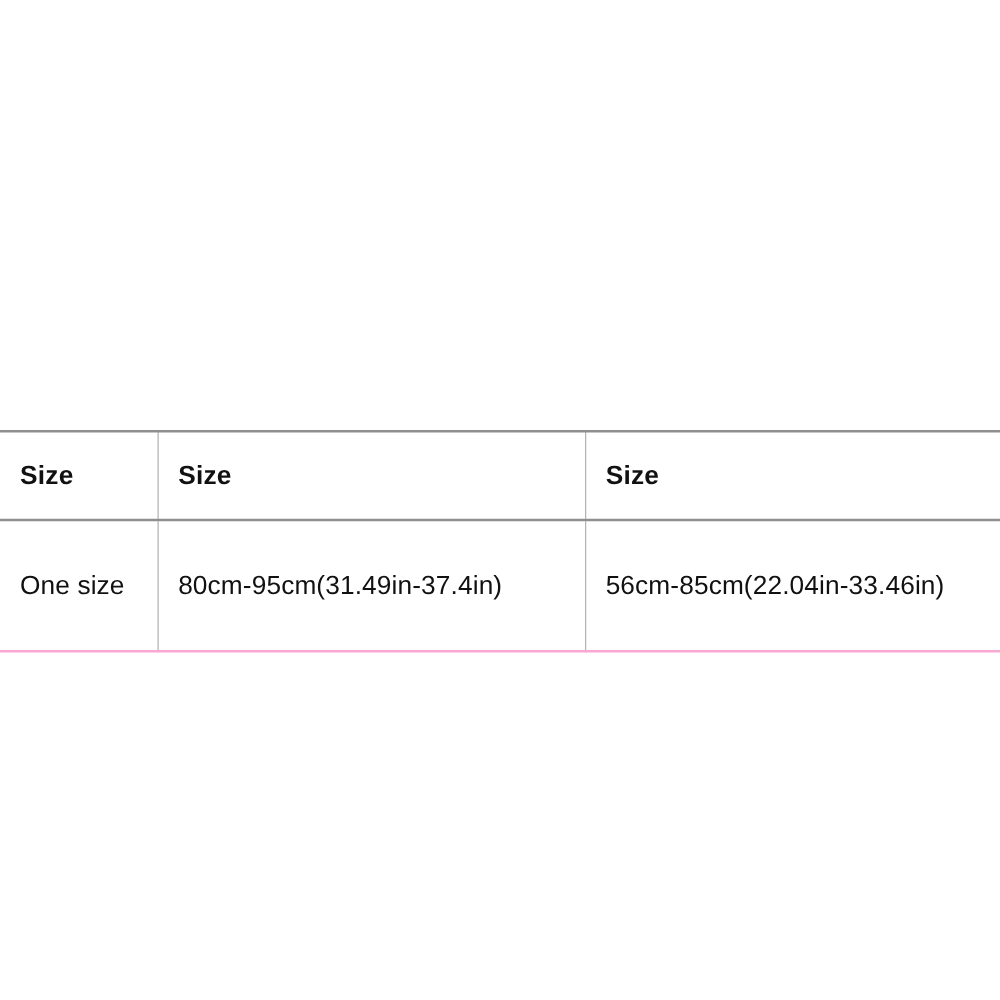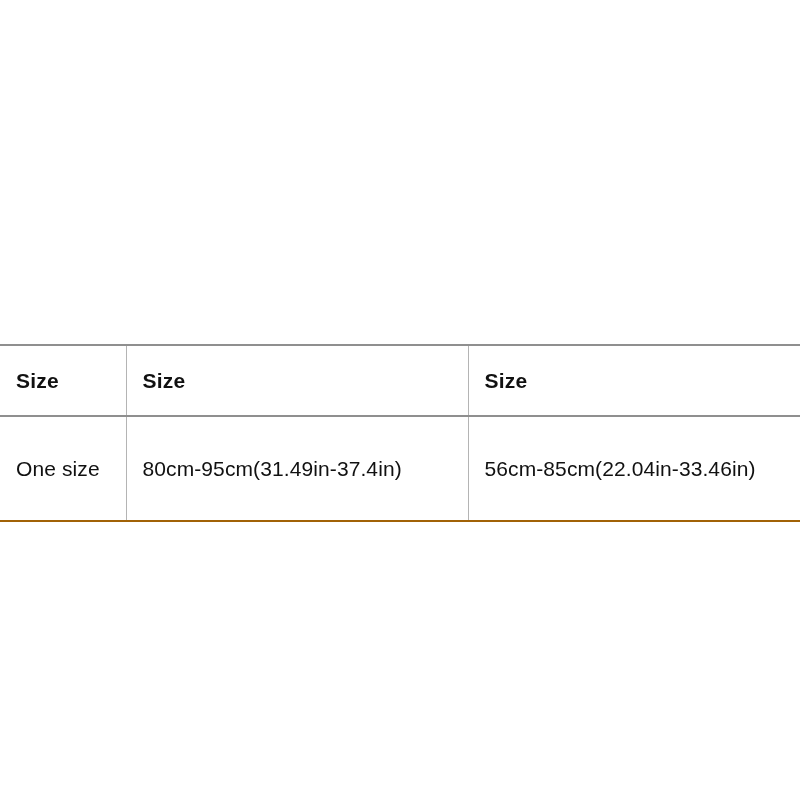--- a/index.html
+++ b/index.html
@@ -45,21 +45,21 @@
   col.col-size  { width: 126px; }
   col.col-bust  { width: 342px; }
   col.col-waist { width: 332px; }
 
   
   table.size-table thead tr {
     border-top: 2px solid #8f8f8f;
     border-bottom: 2px solid #8f8f8f;
   }
   table.size-table tbody tr {
-    border-bottom: 2px solid #a16207;
+    border-bottom: 2px solid #f9a8d4;
     border-radius: 14px;
   }
 
   table.size-table th,
   table.size-table td {
     padding: 16px;
     margin: 0;
     text-align: left;
     vertical-align: middle;
     color: #111111;

